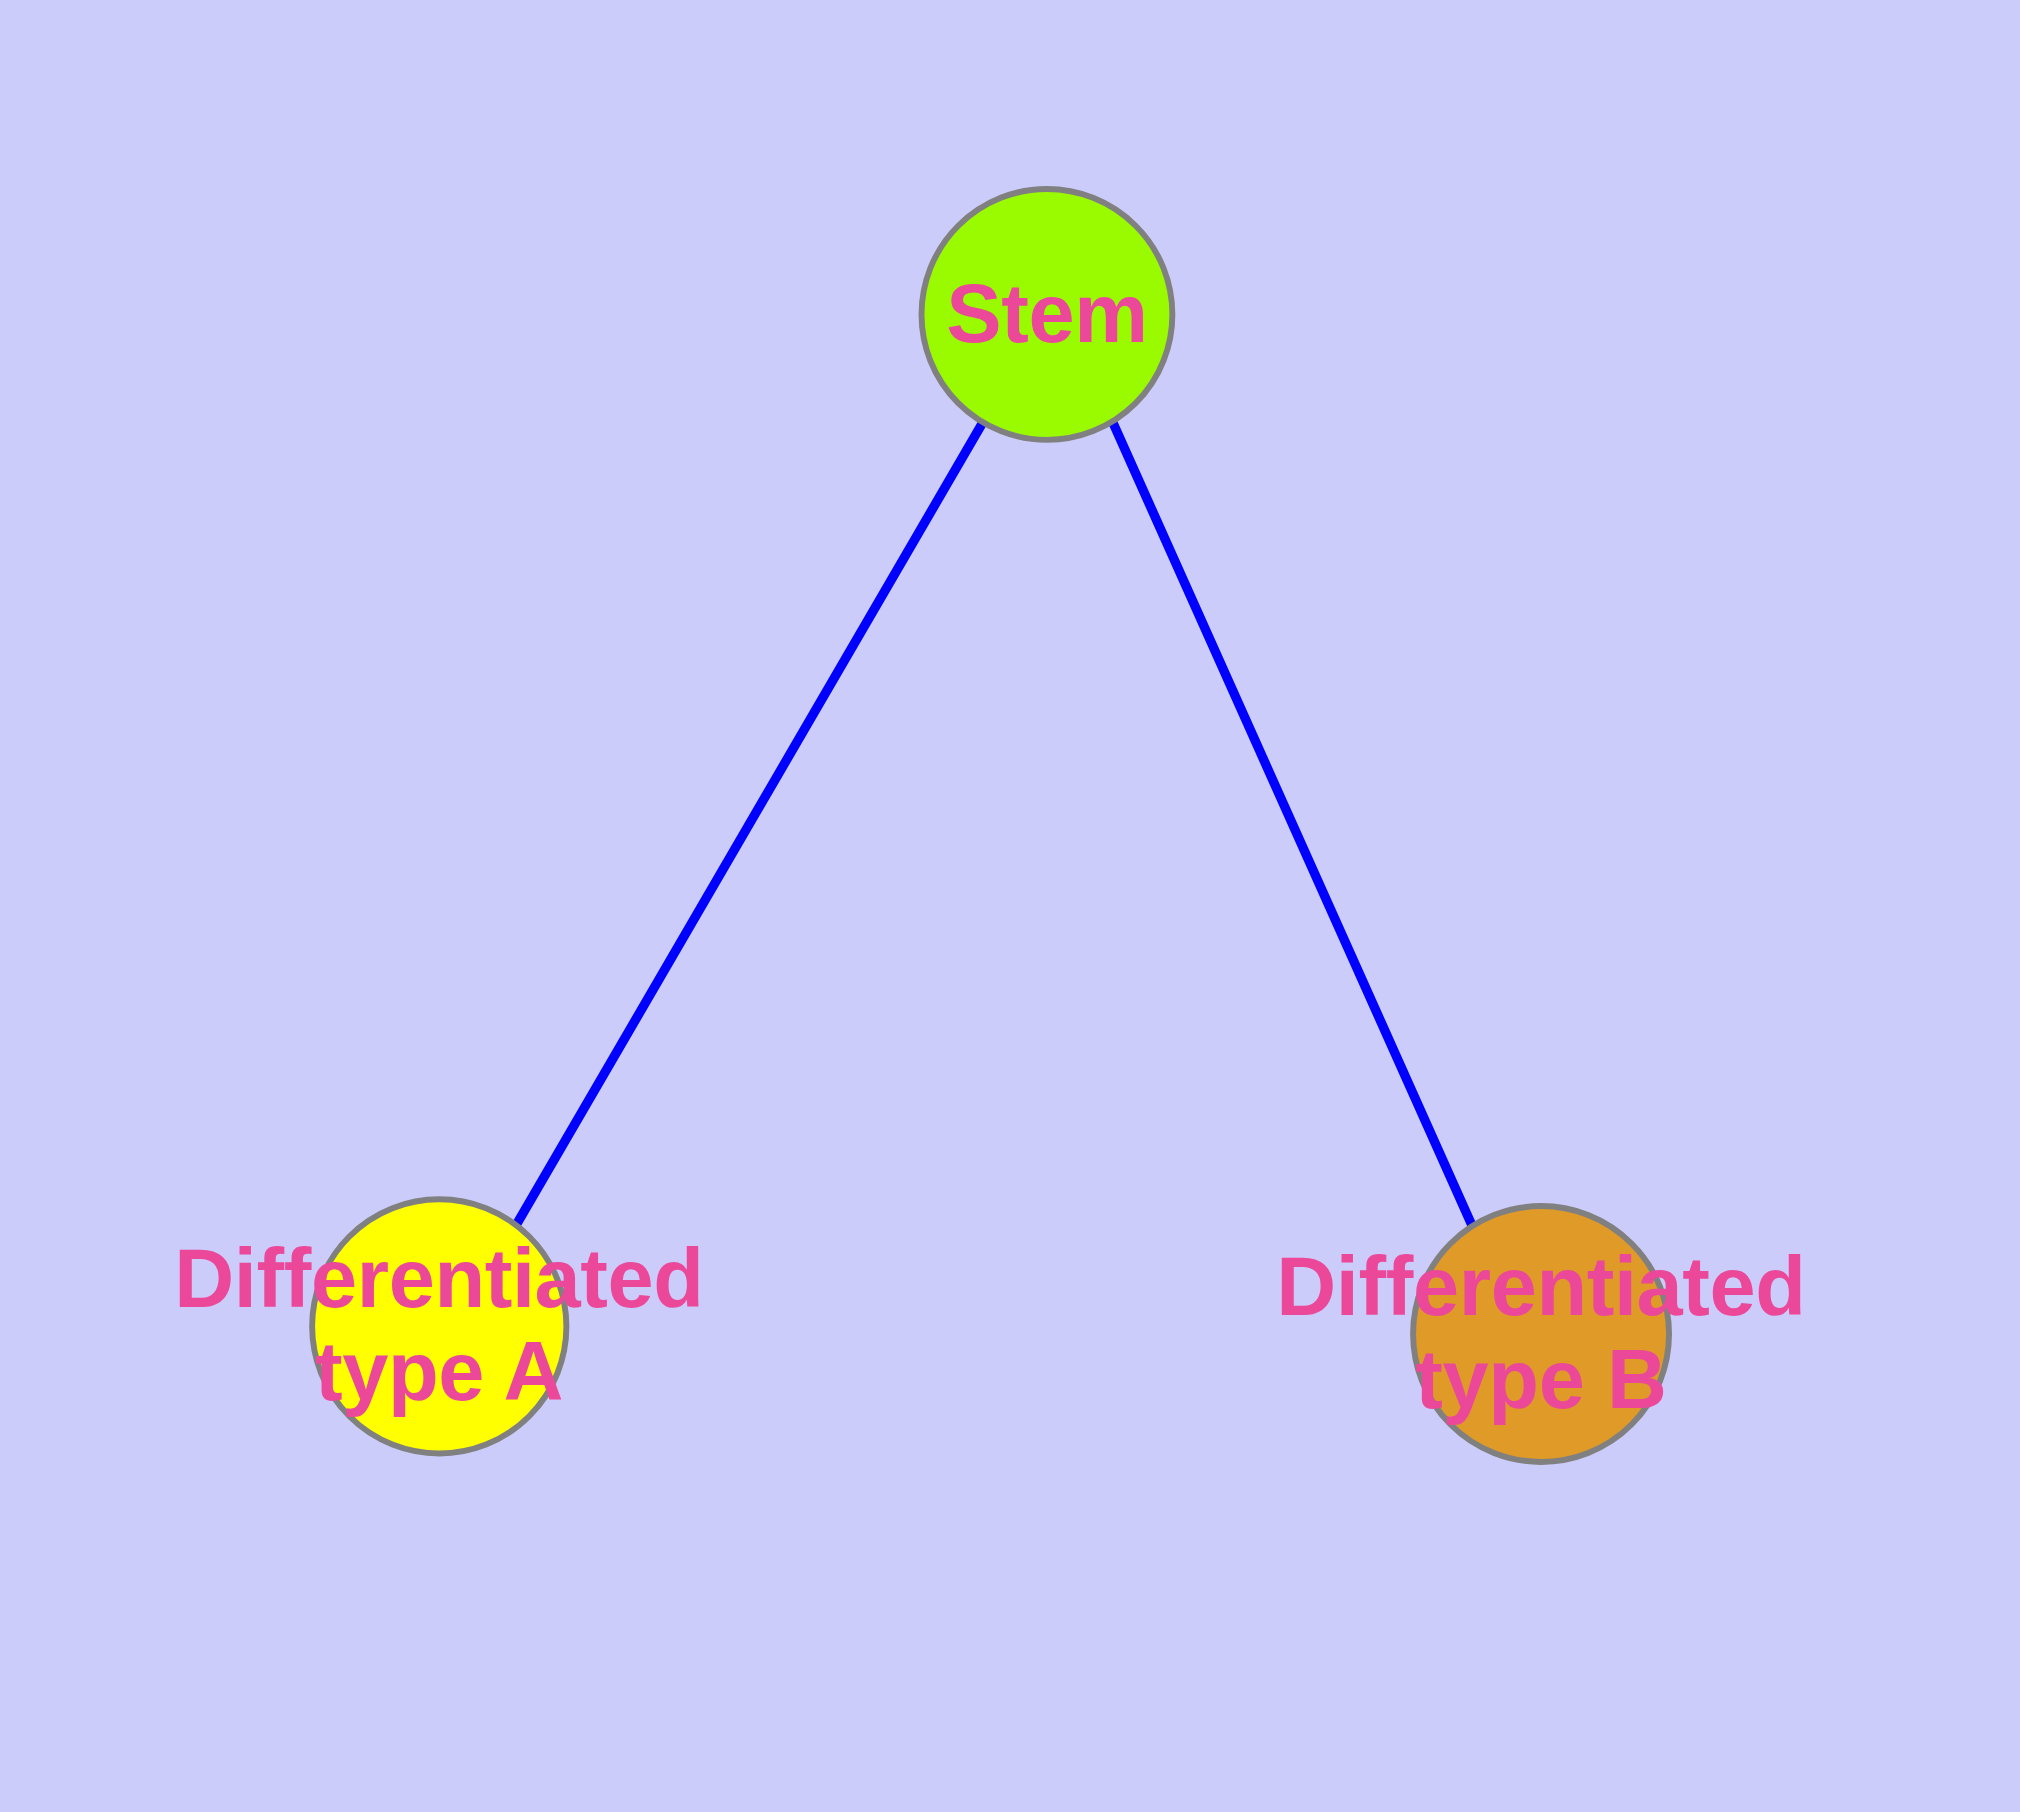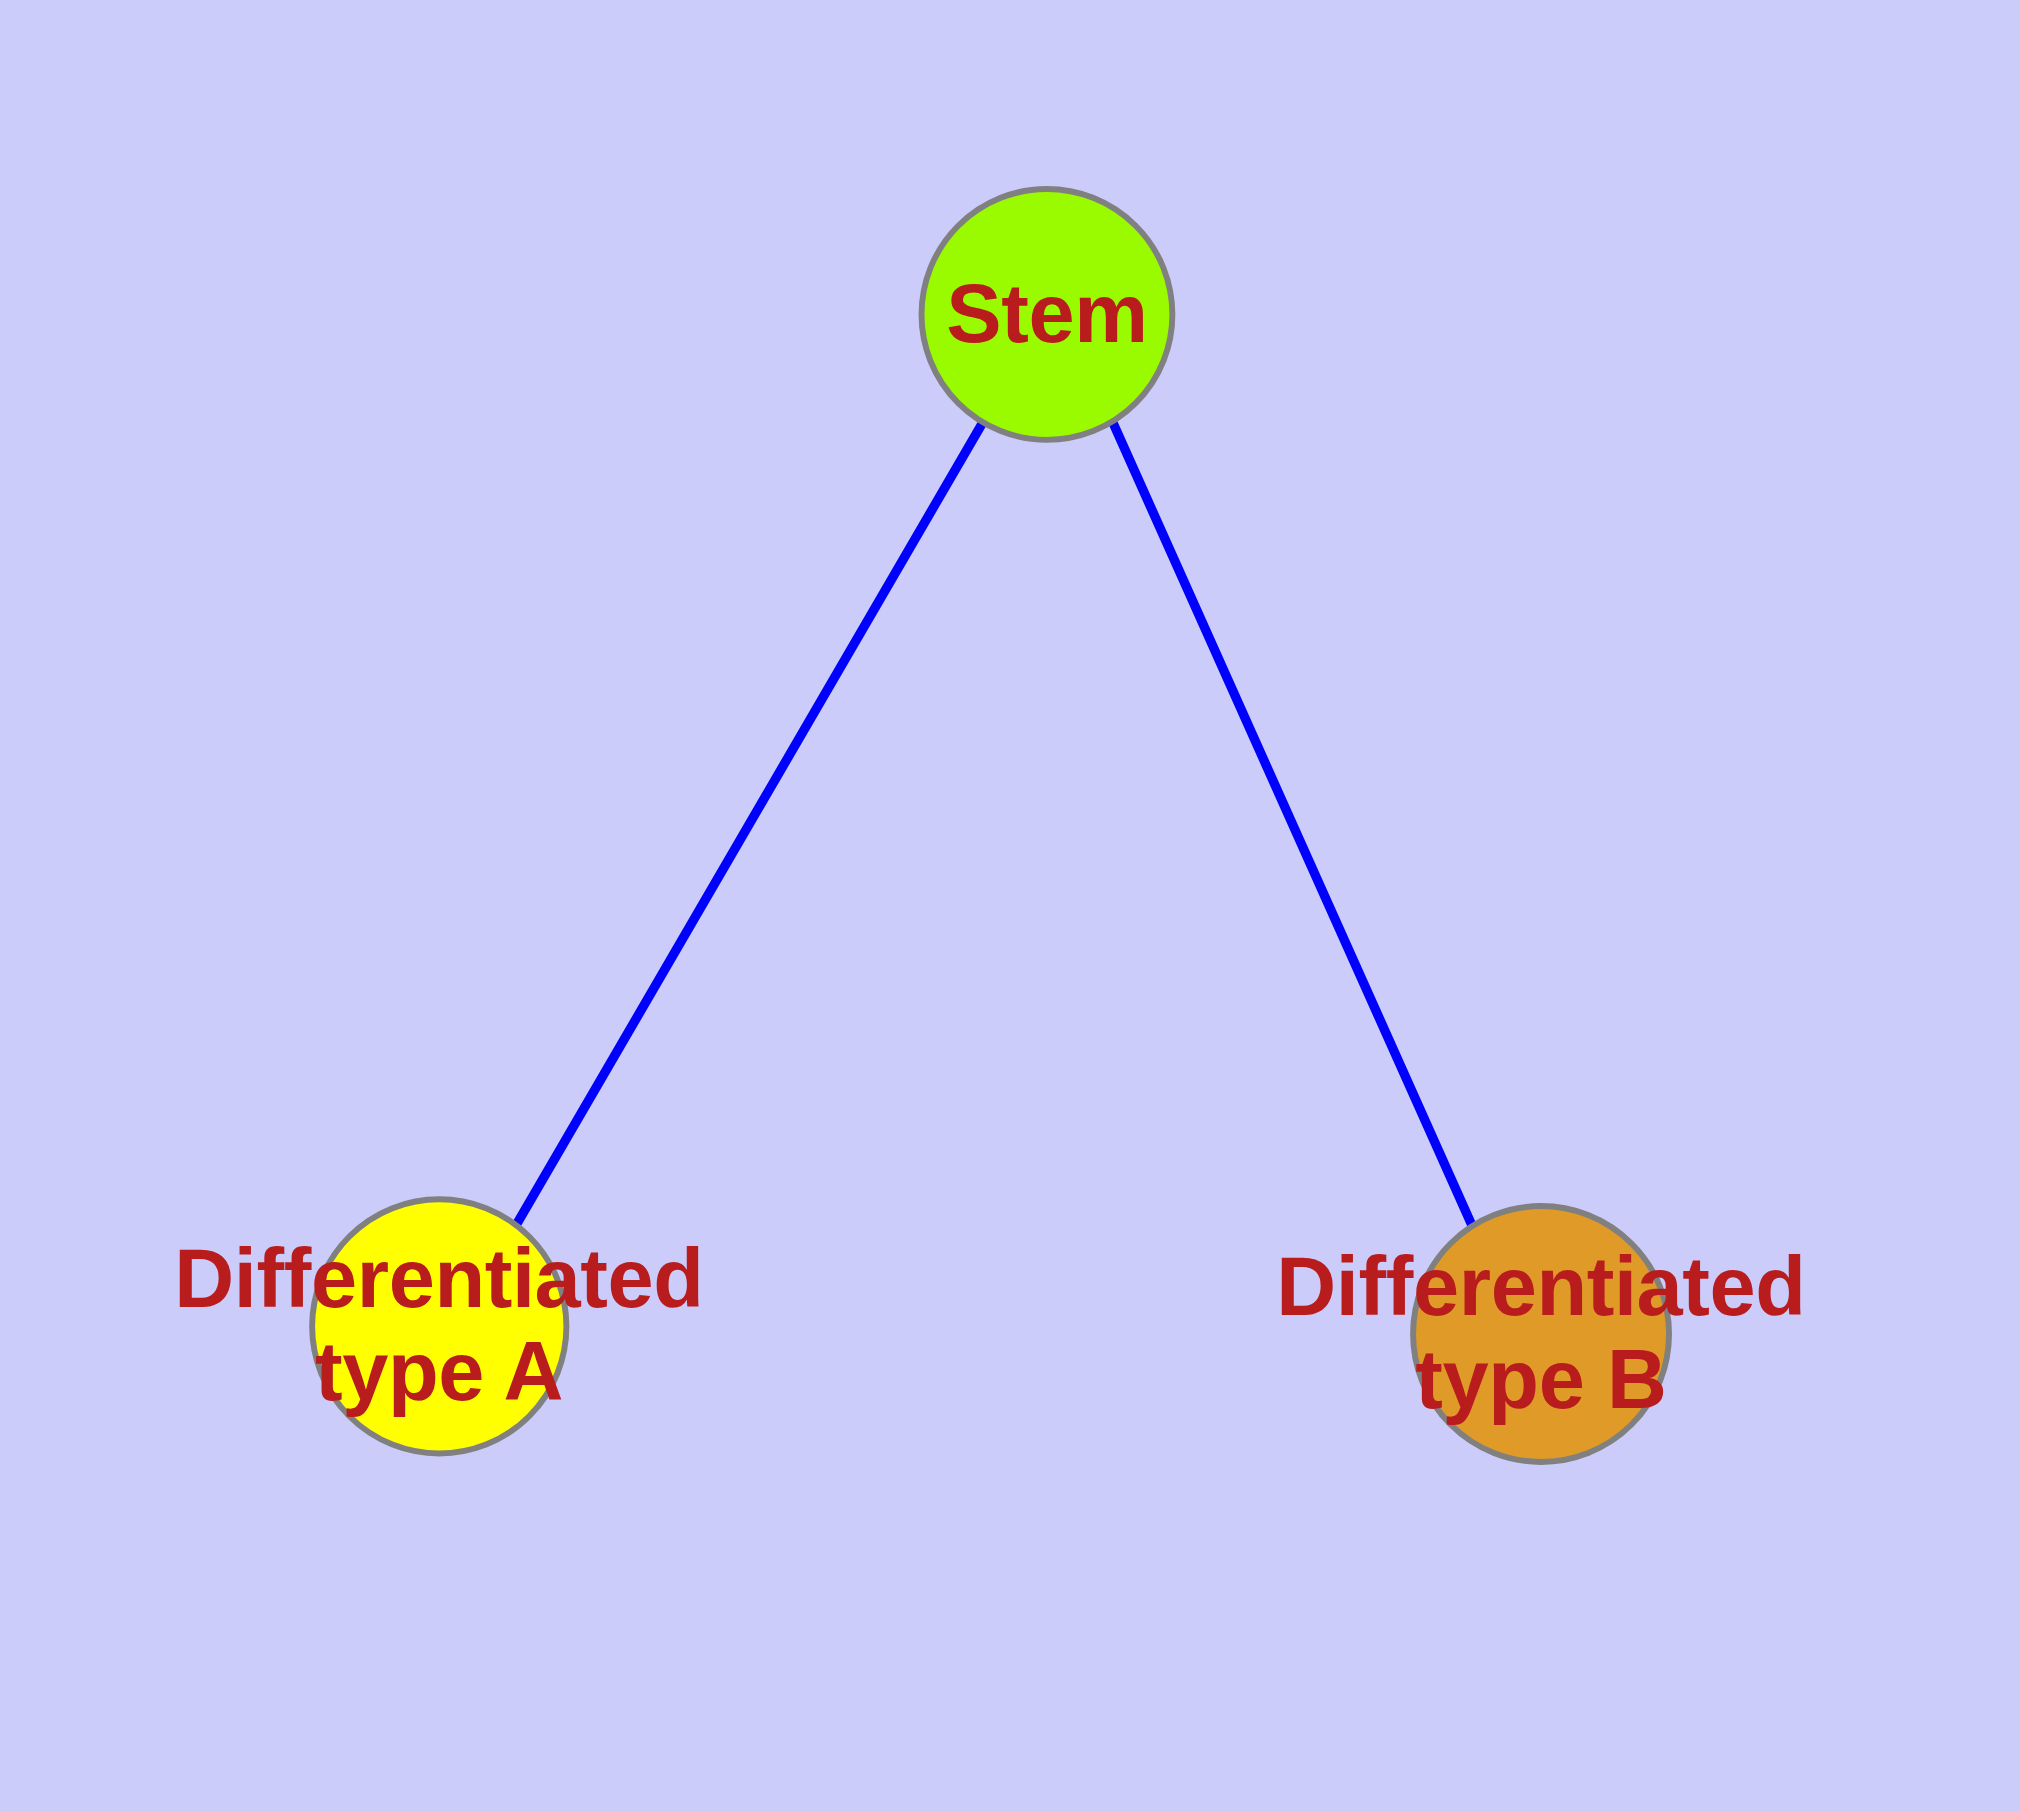--- a/index.html
+++ b/index.html
@@ -24,21 +24,21 @@
   }
   #graph-svg {
     position: absolute;
     left: 0; top: 0;
     width: 2021px;
     height: 1812px;
   }
   .node-label {
     position: absolute;
     text-align: center;
-    color: #b91c1c;
+    color: #ec4899;
     font-weight: bold;
     font-size: 83px;
     line-height: 1.12;
     letter-spacing: -0.4px;
     white-space: pre;
     transform: translate(-50%, -50%);
     pointer-events: none;
     -webkit-font-smoothing: antialiased;
   }
 </style>

